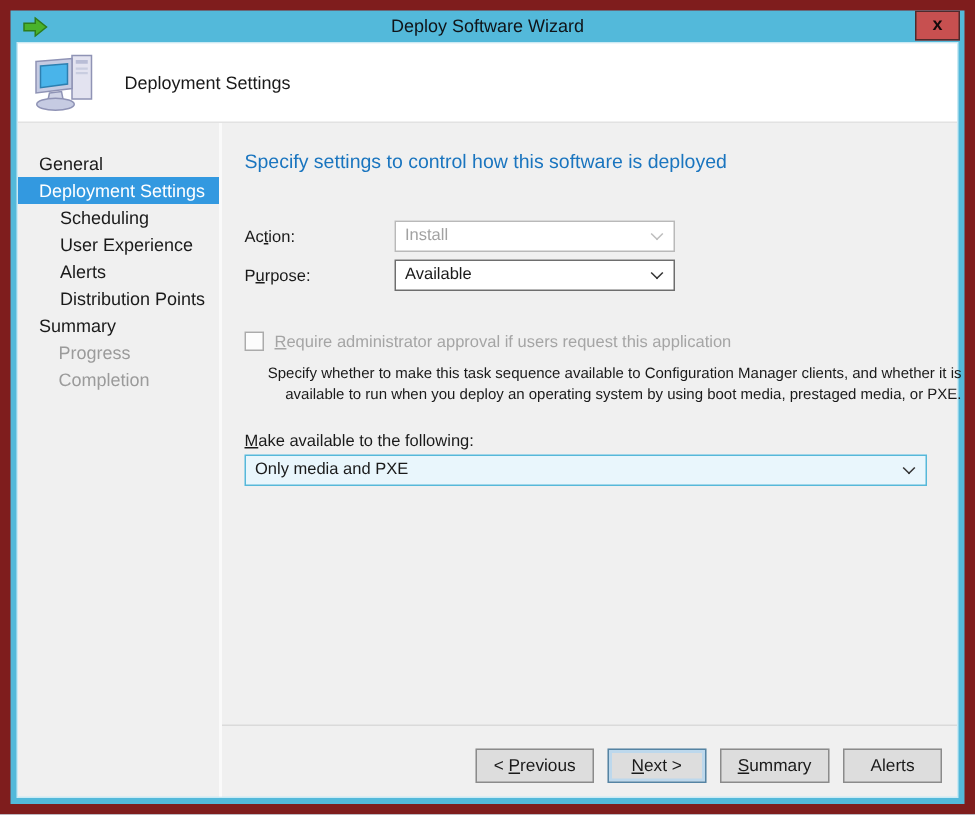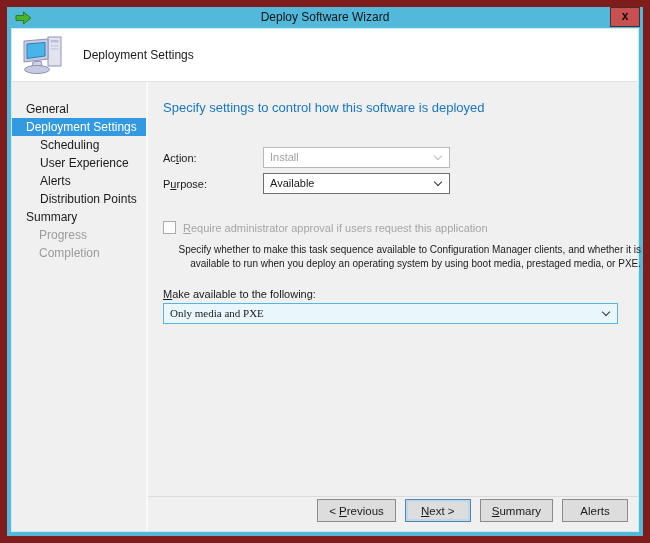--- a/index.html
+++ b/index.html
@@ -73,26 +73,26 @@
 
   .checkbox-row { display:flex; align-items:center; margin-top:27px; color:#a5a5a5; }
   .checkbox {
     width:13px; height:13px; flex:0 0 auto; margin-right:7px;
     border:1px solid #ababab; background:#fcfcfc;
   }
 
   .description { margin-top:9px; line-height:14px; width:478px; font-size:10px;text-align:right; }
 
   .make-label { display:block; margin-top:17px; }
-  .combo-wide-wrap { margin-top:3px;font-family:Liberation Serif, serif; }
+  .combo-wide-wrap { margin-top:3px; }
 
   
   .footer {
     flex:0 0 auto; border-top:1px solid #dadada;
-    padding:2px 10px 9px 0;
+    padding:15px 10px 9px 0;
     display:flex; justify-content:flex-end; align-items:center; gap:9px;
   }
   .btn {
     height:23px; min-width:66px; padding:0 11px;
     background:#dddddd; border:1px solid #8b8b8b;
     font-family:"Liberation Sans", sans-serif; font-size:11.5px; color:#1a1a1a;
   }
   .btn.default-btn { border-color:#5584a4; box-shadow:inset 0 0 0 2px #bdd8ec; }
   u { text-decoration:underline; }
 </style>

